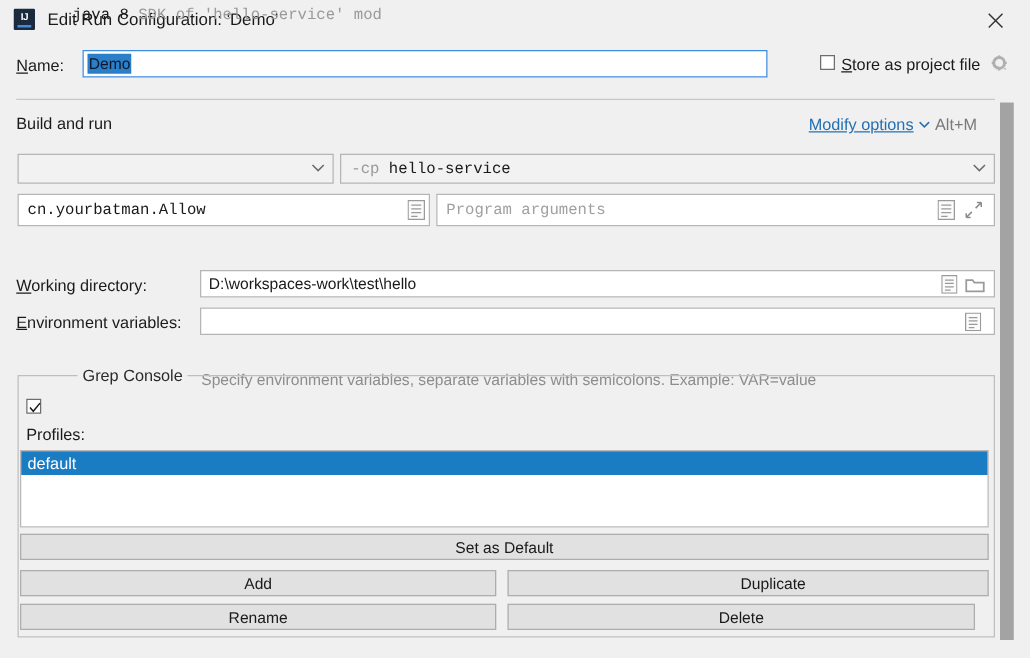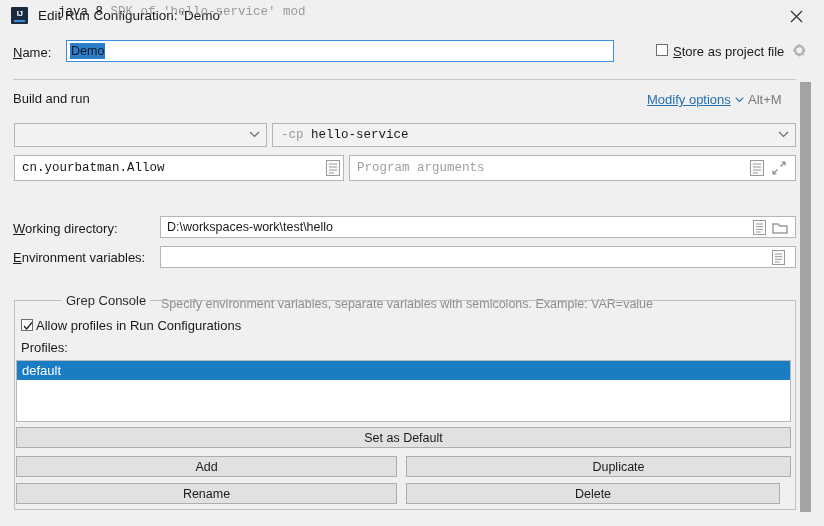--- a/index.html
+++ b/index.html
@@ -227,21 +227,20 @@
   <div class="hint">Specify environment variables, separate variables with semicolons. Example: VAR=value</div>
 
   <div class="grp"></div>
   <div class="grp-title">Grep Console</div>
 
   <div class="allow-chk">
     <svg width="10" height="10" viewBox="0 0 10 10">
       <path d="M1 5 L3.6 8 L9 1.5" fill="none" stroke="#1a1a1a" stroke-width="1.2"></path>
     </svg>
   </div>
-  <div class="allow-label">Allow profiles in Run Configurations</div>
   <div class="profiles-label">Profiles:</div>
 
   <div class="plist">
     <div class="plist-row">default</div>
   </div>
 
   <div class="btn b-setdefault">Set as Default</div>
   <div class="btn b-add">Add</div>
   <div class="btn b-dup">Duplicate</div>
   <div class="btn b-ren">Rename</div>

